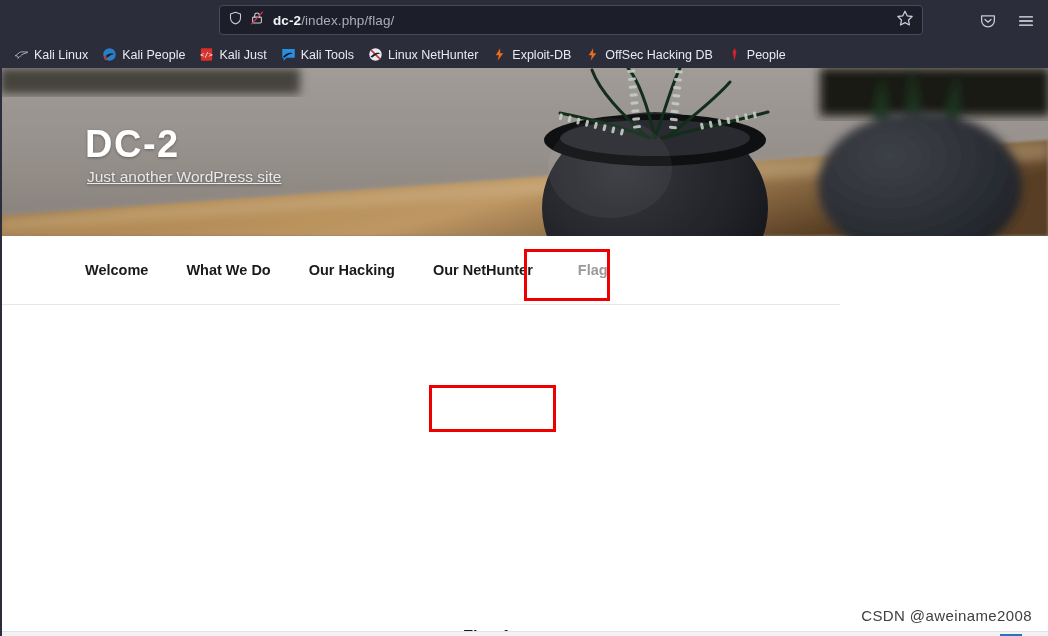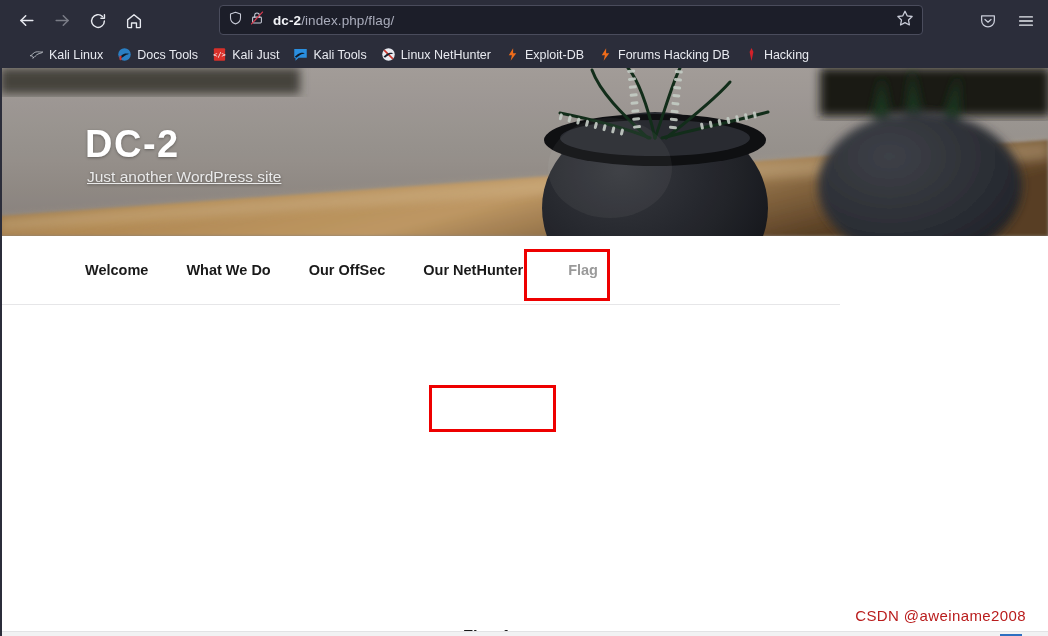--- a/index.html
+++ b/index.html
@@ -11,21 +11,21 @@
   }
   #screen { position: relative; width: 1048px; height: 636px; overflow: hidden; }
 
   
   .chrome {
     position: absolute; top: 0; left: 0; width: 1048px; height: 68px;
     background: #2b2d3a;
   }
   .toolbar {
     position: absolute; top: 0; left: 0; width: 1048px; height: 41px;
-    display: flex; align-items: center;
+    display: flex; align-items: center; justify-content: center;
   }
   .navbtns { display: flex; align-items: center; gap: 4px; padding-left: 10px; }
   .iconbtn {
     width: 32px; height: 32px; border-radius: 4px;
     display: flex; align-items: center; justify-content: center;
     cursor: pointer;
   }
   .iconbtn svg { display: block; }
   .iconbtn.dim svg { opacity: 0.42; }
 
@@ -44,21 +44,21 @@
   .star { flex: 0 0 auto; margin-left: 6px; cursor: pointer; }
 
   .rightbtns {
     position: absolute; right: 6px; top: 0; height: 41px;
     display: flex; align-items: center; gap: 6px;
   }
 
   
   .bookmarks {
     position: absolute; top: 41px; left: 0; width: 1048px; height: 27px;
-    display: flex; align-items: center; padding-left: 23px; gap: 2px;
+    display: flex; align-items: center; padding-left: 8px; gap: 2px;
   }
   .bm {
     display: flex; align-items: center; gap: 5px;
     padding: 2px 6px; border-radius: 3px; cursor: pointer;
     white-space: nowrap;
   }
   .bm .lbl { font-size: 12.5px; color: #e8eaf0; }
   .bm .fav { width: 15px; height: 15px; flex: 0 0 auto; display:block; }
 
   
@@ -123,22 +123,22 @@
   
   .annot {
     position: absolute; border: 3px solid #ee0000;
     background: transparent; pointer-events: none; z-index: 30;
   }
   .annot-nav  { left: 524px; top: 249px; width: 86px; height: 52px; }
   .annot-flag { left: 429px; top: 385px; width: 127px; height: 47px; }
 
   
   .watermark {
-    position: absolute; right: 22px; bottom: 12px;
-    font-size: 15px; color: #b91c1c; letter-spacing: 0.4px;
+    position: absolute; right: 16px; bottom: 12px;
+    font-size: 15px; color: #404040; letter-spacing: 0.4px;
     user-select: none; z-index: 25;
   }
   .taskhint {
     position: absolute; left: 0; bottom: 0; width: 1048px; height: 5px;
     background: #f1f2f3; border-top: 1px solid #e2e3e5; z-index: 20;
   }
   .taskhint .blue {
     position: absolute; right: 26px; top: 2px; width: 22px; height: 3px;
     background: #2d6fc0;
   }
@@ -228,21 +228,21 @@
       </div>
 
       <div class="bm">
         <span class="fav">
           <svg class="fav" viewBox="0 0 24 24">
               <circle cx="12" cy="12" r="10" fill="#2a7fc4"></circle>
               <path d="M4 16c3-2 6-5 9-5.5 2.5-.4 5 .4 7 0-2 1.6-3.5 1.4-5.5 2.2C11.5 13.8 9 16.8 6.5 18z" fill="#0f1b2a"></path>
               <rect x="4" y="14" width="3.2" height="7" rx="1" fill="#c9342b"></rect>
             </svg>
         </span>
-        <span class="lbl">Docs Tools</span>
+        <span class="lbl">Kali People</span>
       </div>
 
       <div class="bm">
         <span class="fav">
           <svg class="fav" viewBox="0 0 24 24">
               <rect x="3" y="2" width="18" height="20" rx="1.5" fill="#d8302a"></rect>
               <text x="12" y="16" font-size="11" fill="#ffffff" text-anchor="middle" font-family="monospace">&lt;/&gt;</text>
             </svg>
         </span>
         <span class="lbl">Kali Just</span>
@@ -277,31 +277,31 @@
         </span>
         <span class="lbl">Exploit-DB</span>
       </div>
 
       <div class="bm">
         <span class="fav">
           <svg class="fav" viewBox="0 0 24 24">
               <path d="M13 2 6 13h5l-2 9 9-12h-5z" fill="#ef6c1a"></path>
             </svg>
         </span>
-        <span class="lbl">Forums Hacking DB</span>
+        <span class="lbl">OffSec Hacking DB</span>
       </div>
 
       <div class="bm">
         <span class="fav">
           <svg class="fav" viewBox="0 0 24 24">
               <path d="M12 1.5 15 8l-3 14.5L9 8z" fill="#d4212a"></path>
               <rect x="9.5" y="6.5" width="5" height="1.6" fill="#d4212a"></rect>
             </svg>
         </span>
-        <span class="lbl">Hacking</span>
+        <span class="lbl">People</span>
       </div>
     </div>
   </div>
 
   <div class="page">
 
     <div class="hero">
       <svg class="photo" viewBox="0 0 1048 168" preserveAspectRatio="none">
         <defs>
           <linearGradient id="wall" x1="0" y1="0" x2="0" y2="1">
@@ -402,21 +402,21 @@
       </svg>
 
       <div class="title">DC-2</div>
       <div class="tagline">Just another WordPress site</div>
     </div>
 
     <div class="navwrap">
       <div class="nav">
         <a>Welcome</a>
         <a>What We Do</a>
-        <a>Our OffSec</a>
+        <a>Our Hacking</a>
         <a>Our NetHunter</a>
         <a class="current">Flag</a>
       </div>
     </div>
 
     <div class="content">
       <div class="sectlabel">FLAG</div>
 
       <div class="article">
         <h2>Flag 1:</h2>

